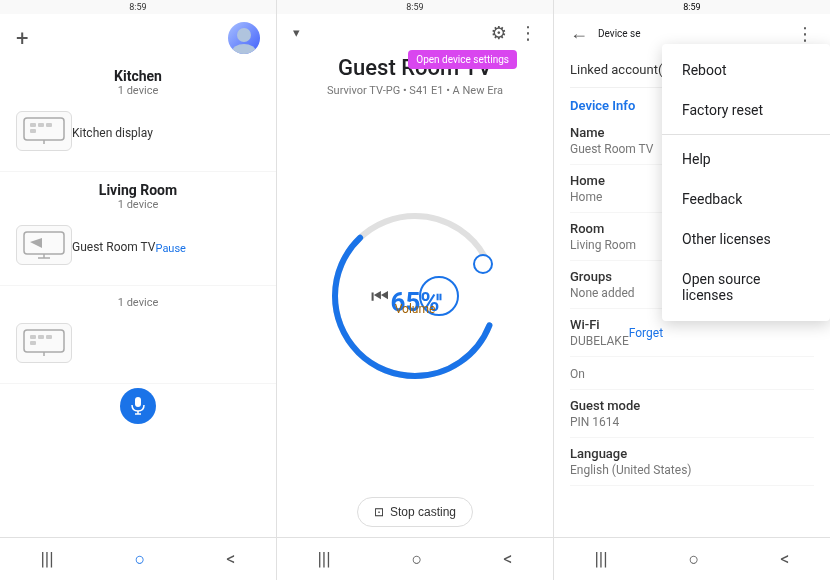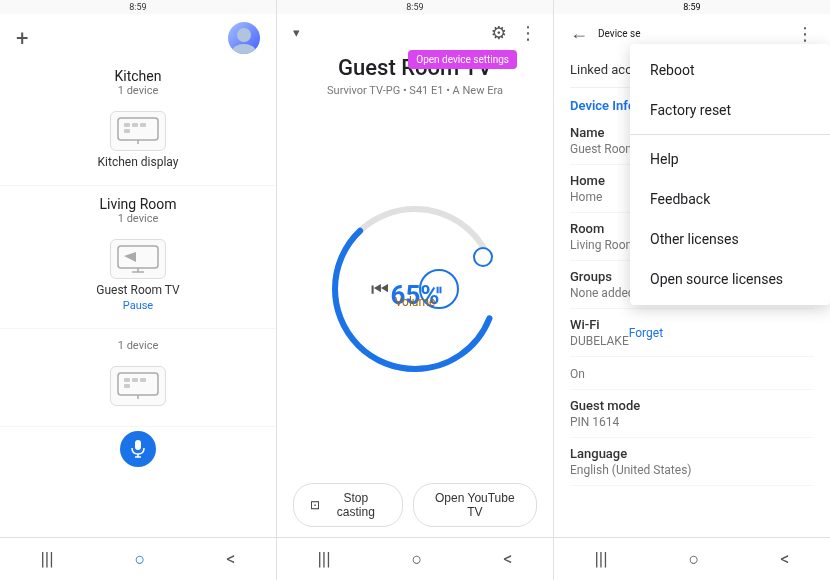--- a/index.html
+++ b/index.html
@@ -48,33 +48,33 @@
       align-items: center;
       justify-content: space-between;
       padding: 8px 16px 4px;
     }
     .device-group {
       padding: 10px 16px;
       border-bottom: 1px solid #f5f5f5;
     }
     .group-title {
       font-size: 14px;
-      font-weight: 400;
+      font-weight: 700;
       color: #202124;
       text-align: center;
     }
     .group-count {
       font-size: 11px;
       color: #777;
       text-align: center;
       margin-bottom: 8px;
     }
     .device-item {
       display: flex;
-      flex-direction: column;
+      flex-direction: row;
       align-items: center;
       padding: 6px 0;
     }
     .device-icon {
       width: 56px;
       height: 40px;
       border: 1.5px solid #ddd;
       border-radius: 6px;
       display: flex;
       align-items: center;
@@ -308,21 +308,21 @@
       padding: 10px 0;
       border-top: 1px solid #e0e0e0;
       margin-top: auto;
     }
 
     
     .dropdown-menu {
       position: absolute;
       top: 40px;
       right: 0;
-      width: 200px;
+      width: 168px;
       background: #fff;
       box-shadow: 0 4px 16px rgba(0,0,0,0.18);
       border-radius: 4px;
       z-index: 100;
       padding: 6px 0;
     }
     .dropdown-item {
       padding: 12px 20px;
       font-size: 14px;
       color: #202124;
@@ -463,23 +463,20 @@
 
     <div class="volume-percent">65%</div>
     <div class="volume-label">Volume</div>
   </div>
 
   <div class="panel2-bottom-buttons">
     <button class="outline-btn">
       <span style="font-size:12px;">⊡</span>
       <span>Stop casting</span>
     </button>
-    <button class="outline-btn">
-      <span>Open YouTube TV</span>
-    </button>
   </div>
 
   <div class="panel2-bottom-nav">
     <span class="nav-icon">|||</span>
     <span class="nav-icon">○</span>
     <span class="nav-icon">&lt;</span>
   </div>
 </div>
 
 <div class="panel3">

